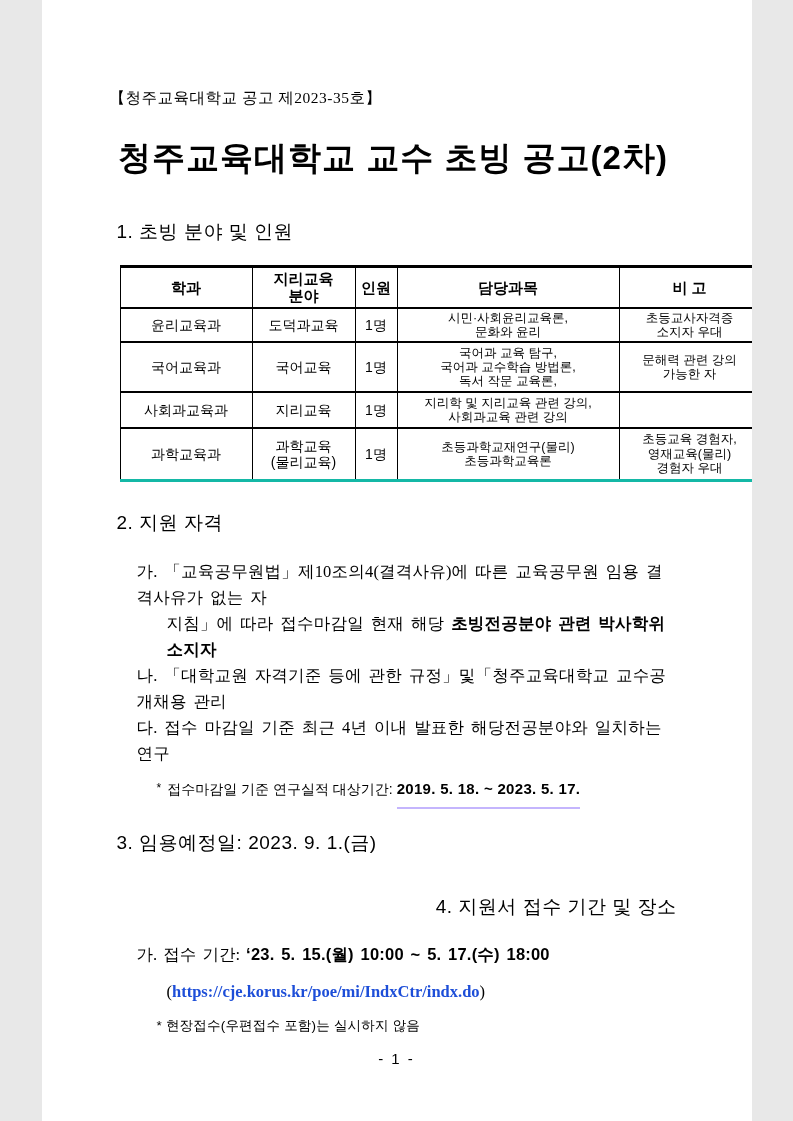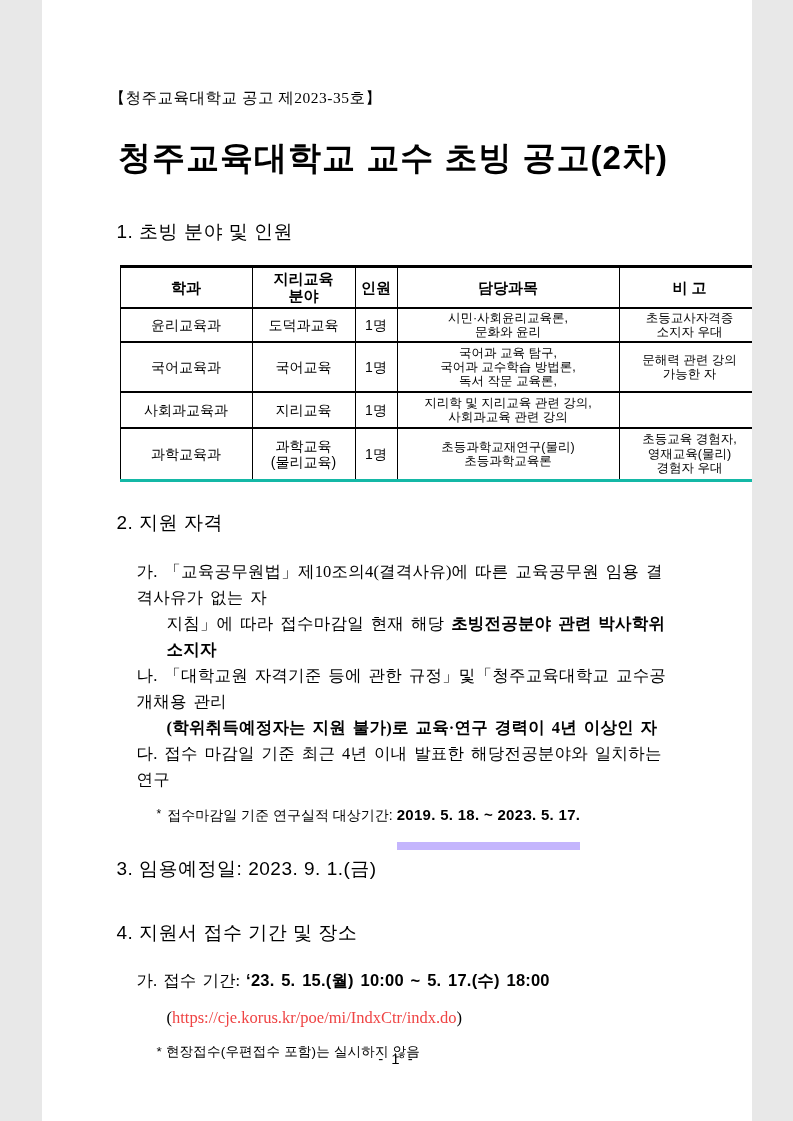--- a/index.html
+++ b/index.html
@@ -87,36 +87,36 @@
     margin-top: 6px;
     padding-left: 47px;
     line-height: 30px;
     font-family: "Liberation Sans", sans-serif;
     font-size: 14px;
   }
   .note-marker { font-size: 12px; vertical-align: 2px; padding-right: 6px; }
   .note-period {
     font-weight: bold;
     font-size: 15px;
-    border-bottom: 8px solid #c4b5fd;
-    padding-bottom: 19px;
+    border-bottom: 2px solid #c4b5fd;
+    padding-bottom: 10px;
     letter-spacing: 0.3px;
   }
   .sec3-heading { margin-top: 26px; }
-  .sec4-heading { margin-top: 38px; }
+  .sec4-heading { margin-top: 38px; text-align: right; }
   .sec4-block { margin-top: 16px; font-size: 16.5px; }
   .sec4-line { line-height: 37px; padding-left: 27px; word-spacing: 2px; }
   .bold-sans {
     font-family: "Liberation Sans", sans-serif;
     font-weight: bold;
     font-size: 16.5px;
     letter-spacing: 0.2px;
   }
   .url-line { line-height: 37px; padding-left: 57px; font-size: 16.5px; }
-  .url-link { color: #ef4444; text-decoration: none; cursor: pointer; }
+  .url-link { color: #1d4ed8; text-decoration: none; cursor: pointer; font-weight: bold; }
   .note2-line {
     padding-left: 47px;
     line-height: 32px;
     font-family: "Liberation Sans", sans-serif;
     font-size: 13.5px;
     letter-spacing: 0.2px;
   }
   .page-footer {
     position: absolute;
     left: 0;
@@ -200,21 +200,20 @@
       </tbody>
     </table>
   </div>
 
   <div class="sec-heading sec2-heading">2. 지원 자격</div>
 
   <div class="body-block">
     <div class="body-line">가. 「교육공무원법」제10조의4(결격사유)에 따른 교육공무원 임용 결격사유가 없는 자</div>
     <div class="body-line cont"><span>지침」에 따라 접수마감일 현재 해당 </span><span class="b">초빙전공분야 관련 박사학위 소지자</span></div>
     <div class="body-line">나. 「대학교원 자격기준 등에 관한 규정」및「청주교육대학교 교수공개채용 관리</div>
-    <div class="body-line cont b">(학위취득예정자는 지원 불가)로 교육·연구 경력이 4년 이상인 자</div>
     <div class="body-line">다. 접수 마감일 기준 최근 4년 이내 발표한 해당전공분야와 일치하는 연구</div>
     <div class="note-line"><span class="note-marker">*</span><span>접수마감일 기준 연구실적 대상기간: </span><span class="note-period">2019. 5. 18.  ~  2023. 5. 17.</span></div>
   </div>
 
   <div class="sec-heading sec3-heading">3. 임용예정일: 2023. 9. 1.(금)</div>
 
   <div class="sec-heading sec4-heading">4. 지원서 접수 기간 및 장소</div>
 
   <div class="sec4-block">
     <div class="sec4-line"><span>가. 접수 기간: </span><span class="bold-sans">‘23. 5. 15.(월) 10:00 ~ 5. 17.(수) 18:00</span></div>

